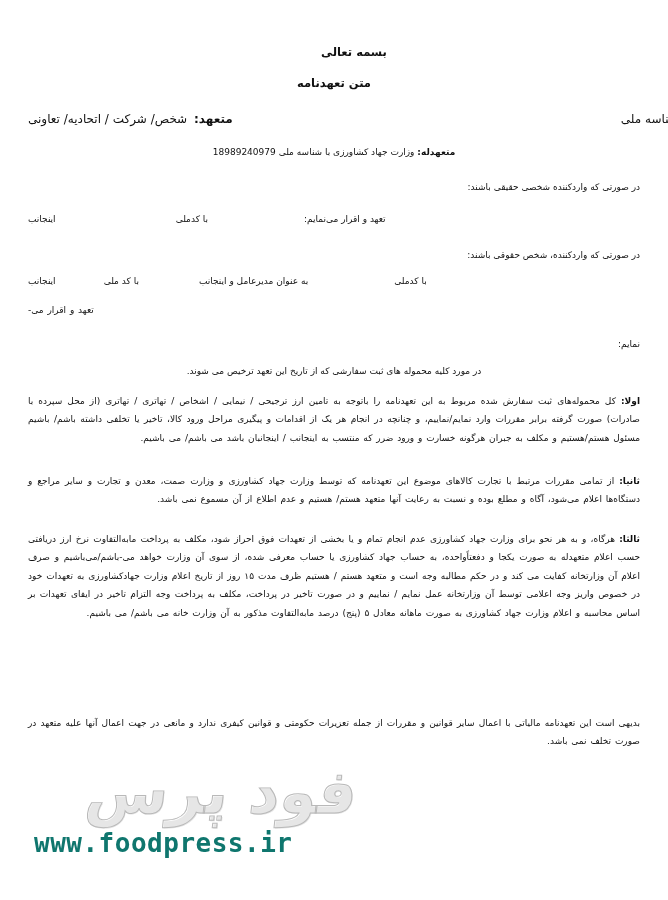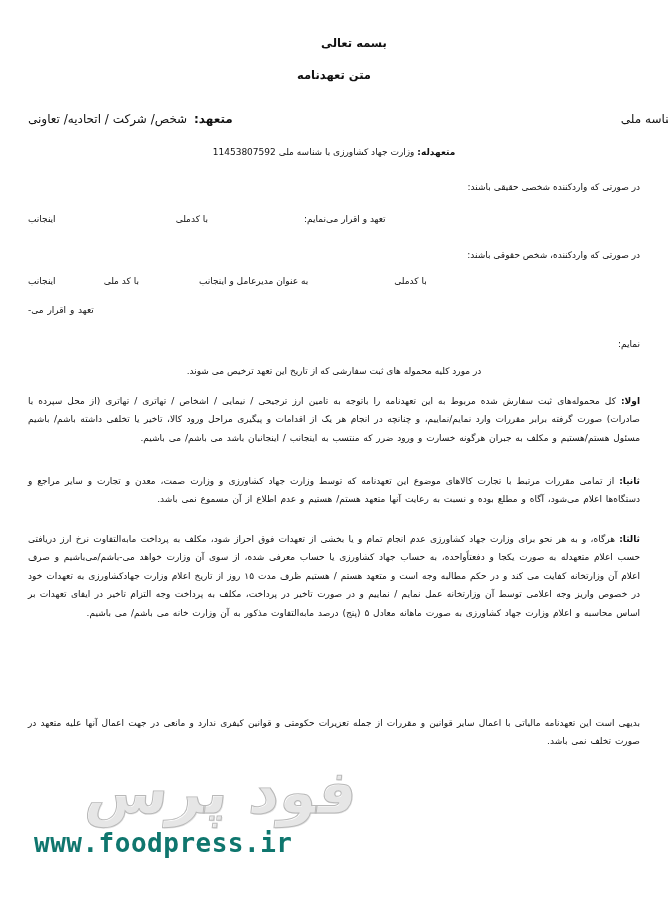--- a/index.html
+++ b/index.html
@@ -25,22 +25,22 @@
     padding: 0;
   }
 
   
   .heading {
     text-align: center;
     font-weight: bold;
     font-size: 11.5px;
     letter-spacing: 0.2px;
   }
-  #basmale { position: absolute; top: 36px;  left: 0; right: 0; padding-left: 40px; }
-  #doc-title { position: absolute; top: 68px; left: 0; right: 0; }
+  #basmale { position: absolute; top: 45px;  left: 0; right: 0; padding-left: 40px; }
+  #doc-title { position: absolute; top: 76px; left: 0; right: 0; }
 
   
   .abs {
     position: absolute;
     font-size: 9px;
     line-height: 1.5;
     white-space: nowrap;
   }
   .bold { font-weight: bold; }
 
@@ -151,21 +151,21 @@
       <span class="party-label">متعهد:</span>
       <span class="party-value">شخص/ شرکت / اتحادیه/ تعاونی</span>
     </span>
     <span class="party-right-fill"></span>
     <span class="party-far">باکد/ شناسه ملی</span>
   </div>
 
   <div class="abs" style="top:146px; right:28px; left:28px; text-align:center;">
     <span class="bold">متعهدله:</span>
     <span>وزارت جهاد کشاورزی با شناسه ملی</span>
-    <span>11453807592</span>
+    <span>18989240979</span>
   </div>
 
   <div class="cond-line" style="top:182px;">در صورتی که واردکننده شخصی حقیقی باشند:</div>
 
   <div class="field-row" style="top:214px;">
     <span>اینجانب</span>
     <span class="sp-5"></span>
     <span>با کدملی</span>
     <span class="sp-1"></span>
     <span>تعهد و اقرار می‌نمایم:</span>

